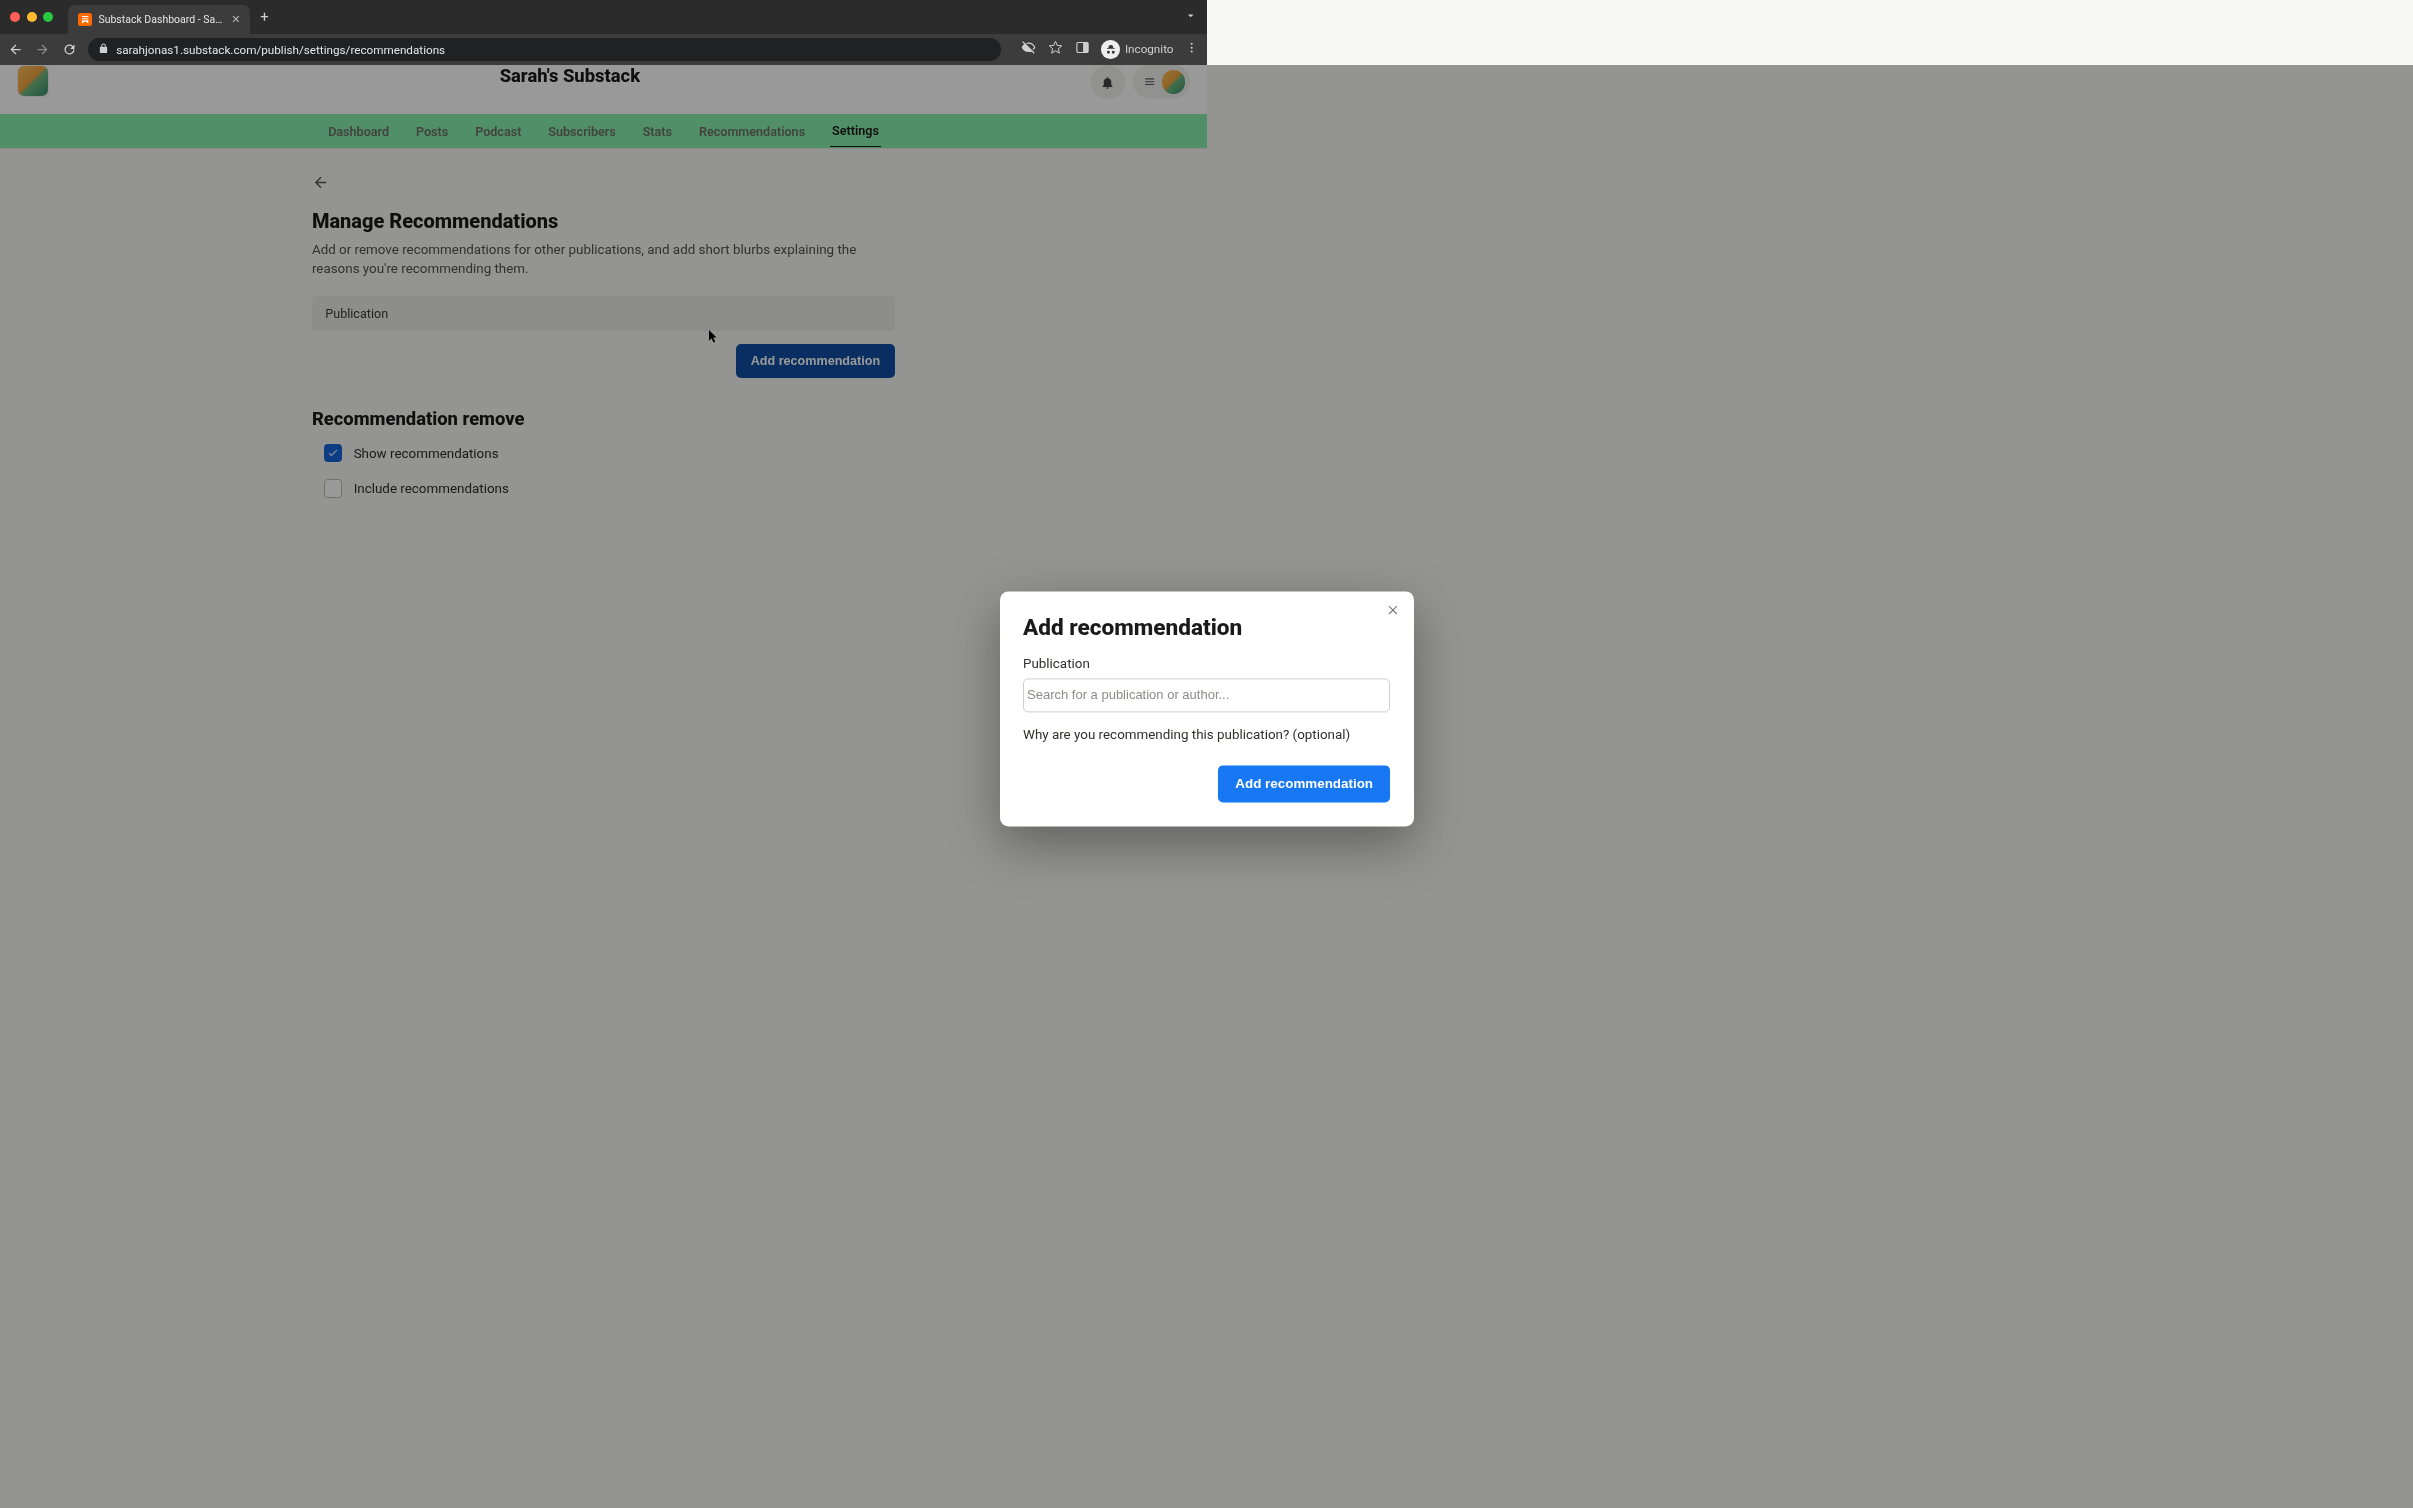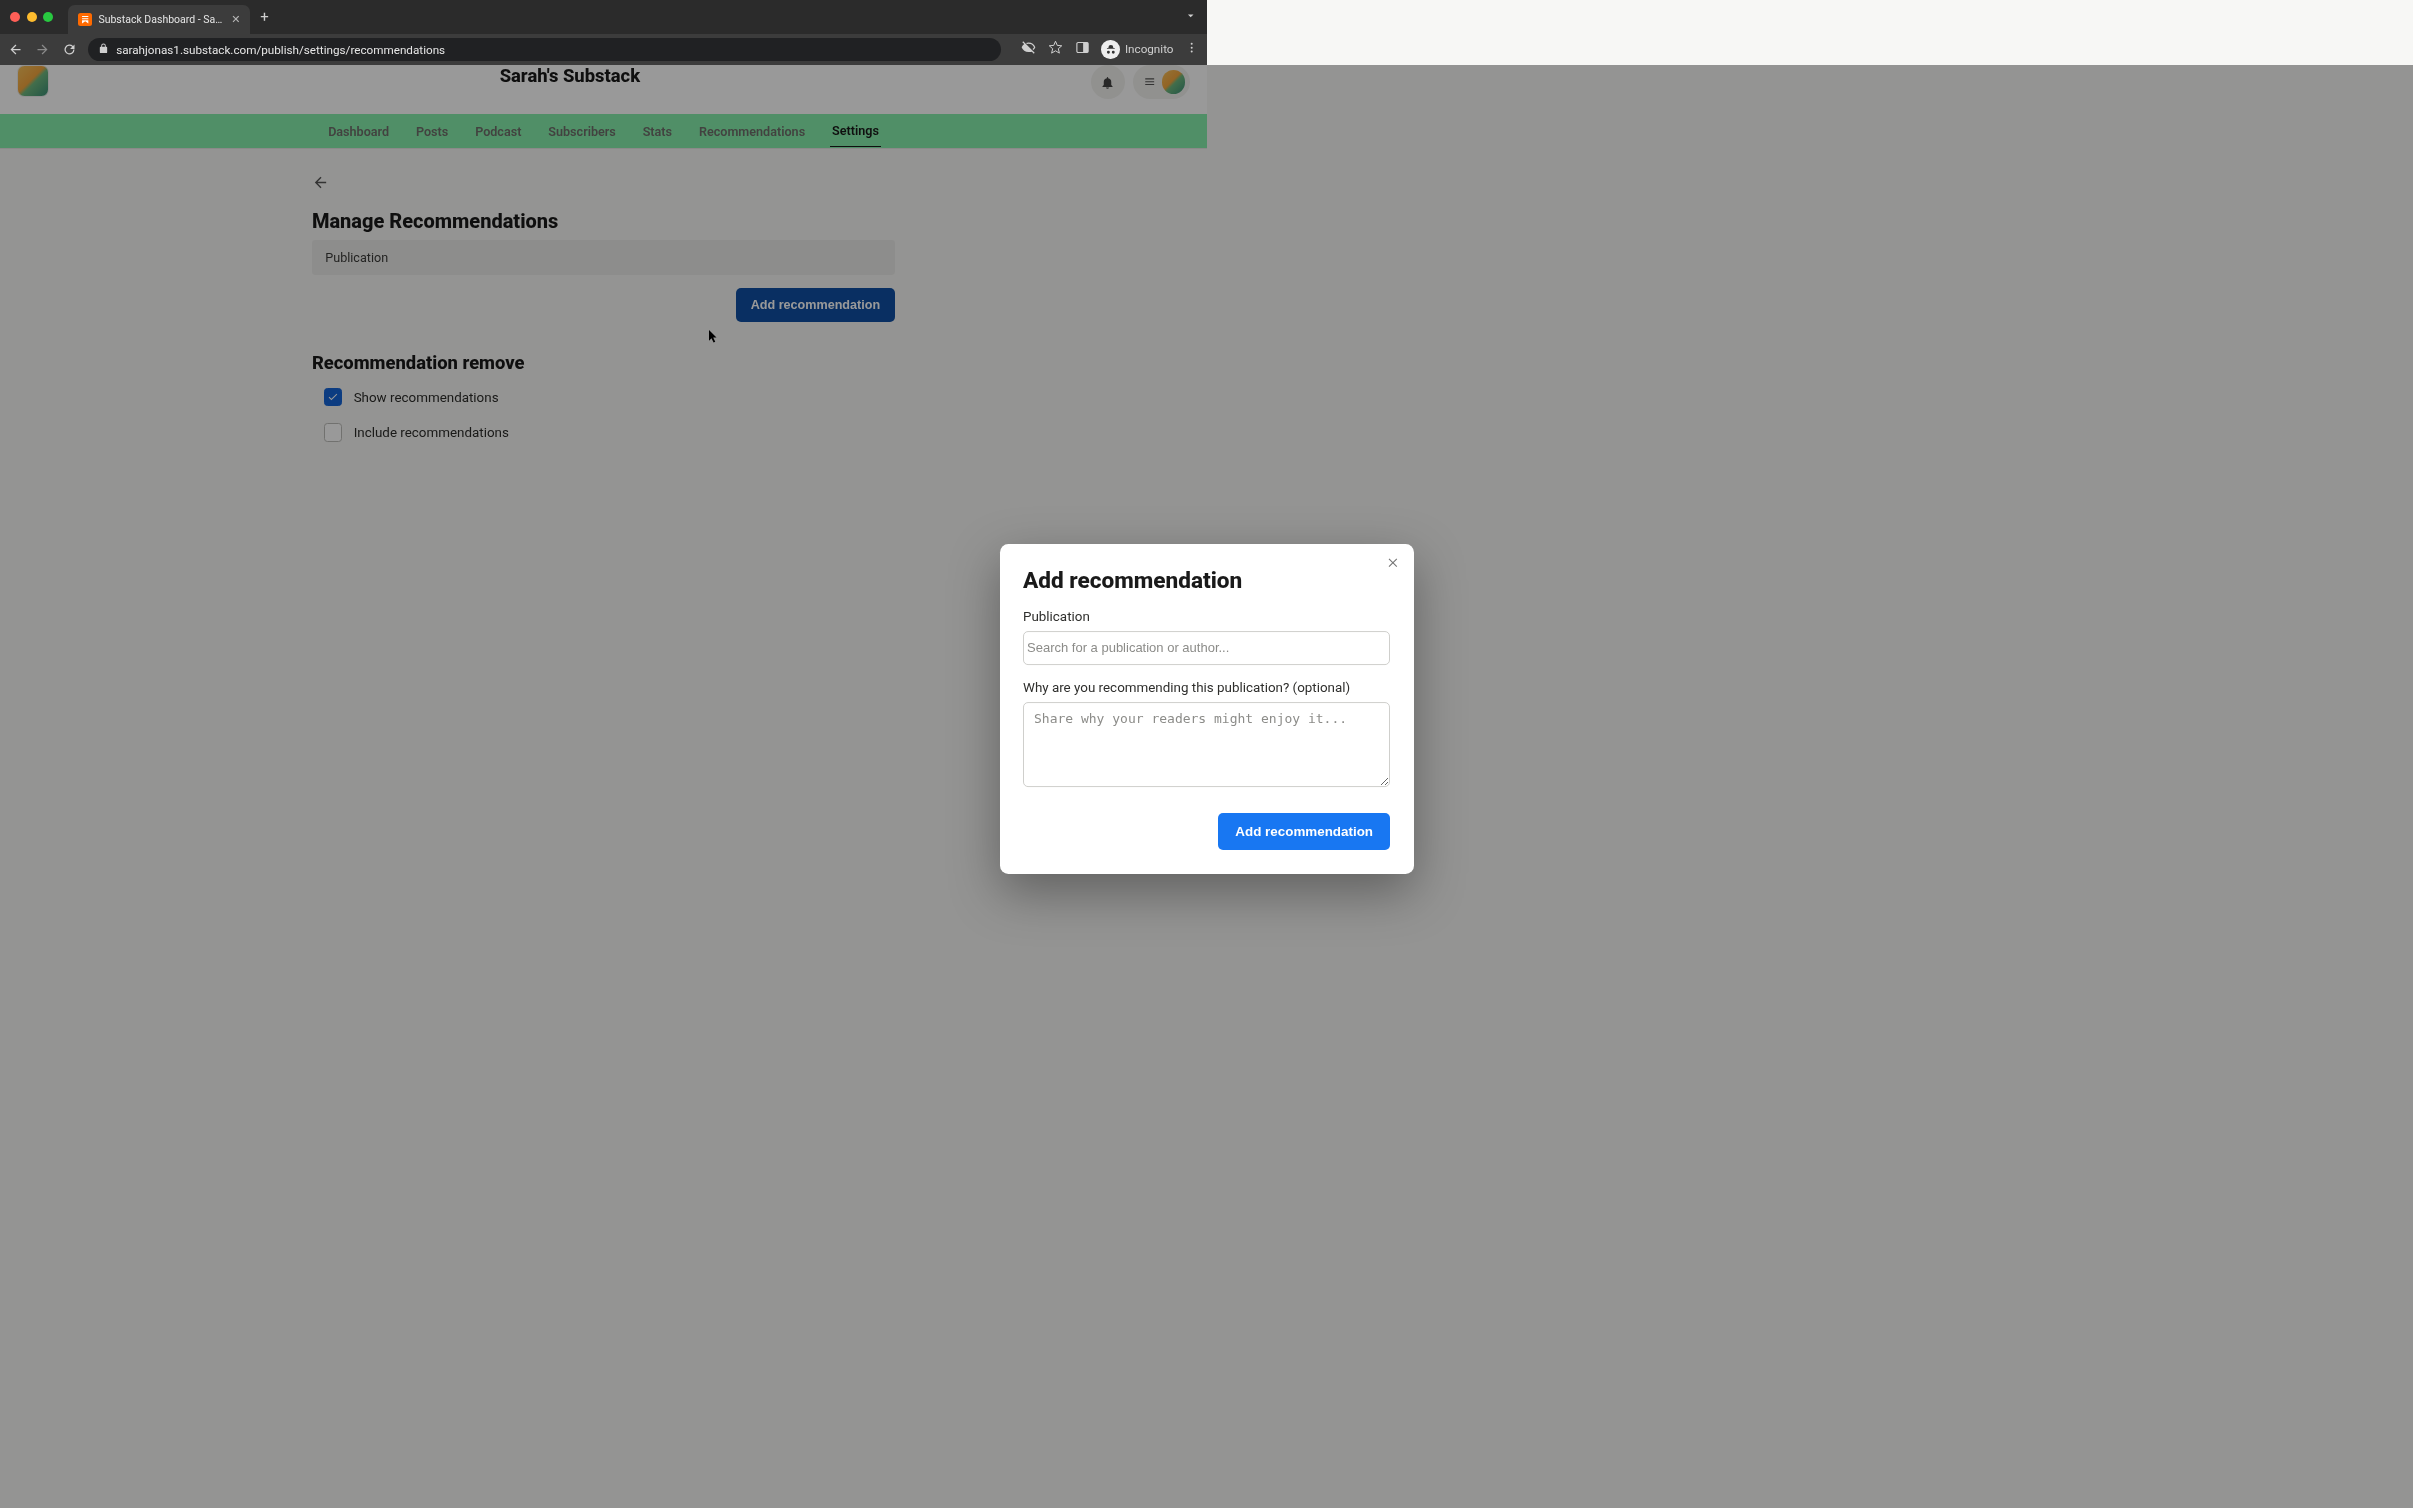--- a/index.html
+++ b/index.html
@@ -286,20 +286,21 @@
   <a class="active">Settings</a>
 </div>
 
 <div class="page">
   <div class="back-arrow">
     <svg width="17" height="17" viewBox="0 0 24 24">
         <path fill="currentColor" d="M20 11H7.83l5.59-5.59L12 4l-8 8 8 8 1.41-1.41L7.83 13H20z"></path>
       </svg>
   </div>
   <h1>Manage Recommendations</h1>
+  <p class="sub">Add or remove recommendations for other publications, and add short blurbs explaining the reasons you're recommending them.</p>
   <div class="tbl-head">
     <span>Publication</span>
   </div>
   <div class="add-btn-row">
     <button class="primary-btn">Add recommendation</button>
   </div>
   <h2 class="section">Recommendation remove</h2>
   <div class="option-row">
     <span class="chk checked">
       <svg width="11.7" height="11.7" viewBox="0 0 24 24">
@@ -321,21 +322,20 @@
     <svg width="13.4" height="13.4" viewBox="0 0 24 24">
         <path fill="currentColor" d="M18.3 5.71 12 12l6.3 6.29-1.41 1.42L10.59 13.4l-6.3 6.3L2.88 18.3 9.17 12 2.88 5.71 4.29 4.3l6.3 6.29 6.29-6.3z"></path>
       </svg>
   </span>
   <h2>Add recommendation</h2>
 
   <div class="field-label">Publication</div>
   <input class="text-input" type="text" placeholder="Search for a publication or author..." style="">
 
   <div class="field-label mt">Why are you recommending this publication? (optional)</div>
-  <textarea class="textarea" placeholder="Share why your readers might enjoy it..." style=""></textarea>
 
   <div class="modal-footer">
     <button class="modal-primary">Add recommendation</button>
   </div>
 </div>
 
 <svg class="cursor-arrow" style="left:709px; top:330px;" viewBox="0 0 12 16">
   <path d="M0 0 L0 13 L3 10 L5.5 15 L7.5 14 L5 9 L9 9 Z" fill="#000"></path>
 </svg>
 

